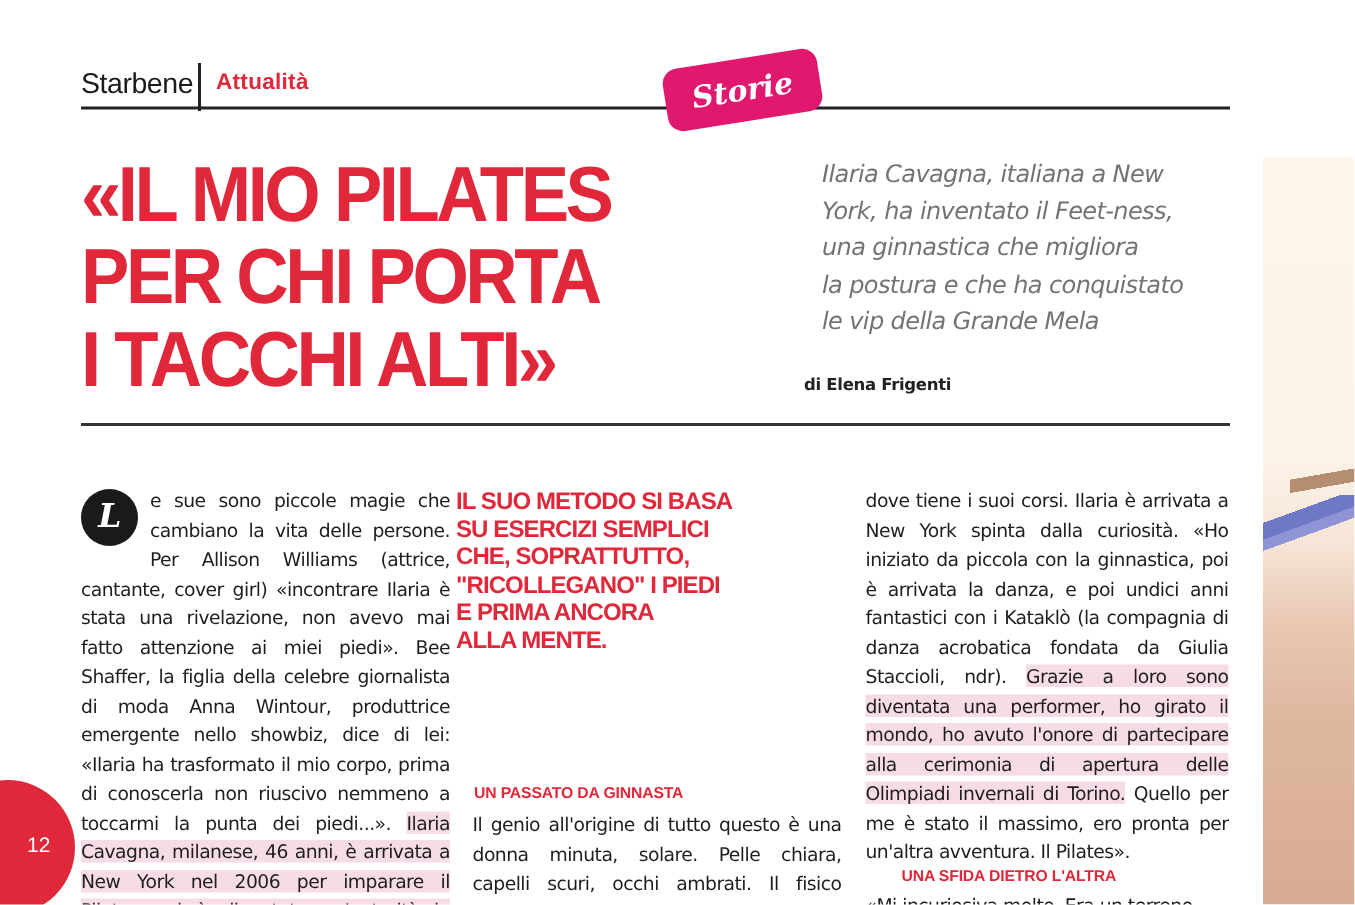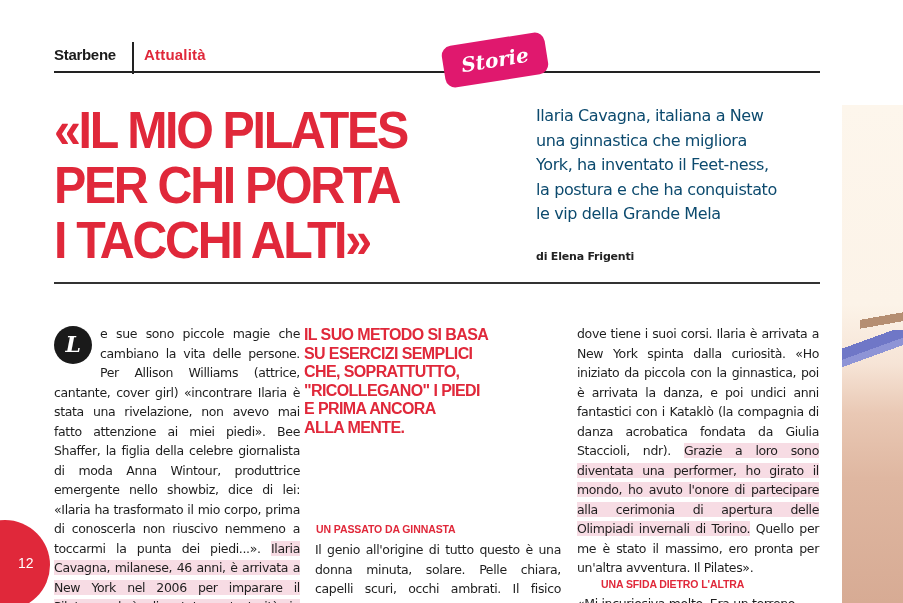--- a/index.html
+++ b/index.html
@@ -4,44 +4,44 @@
 <style>
   html, body { margin: 0; padding: 0; }
   body {
     width: 903px; height: 603px; overflow: hidden;
     background: #ffffff; position: relative;
     font-family: "Liberation Sans", sans-serif; color: #1a1a1a;
   }
   .abs { position: absolute; }
 
   
-  .section-label { left: 54px; top: 46px; font-weight: 700; font-size: 15px; color: #1b1b1b; letter-spacing: -0.3px; }
+  .section-label { left: 54px; top: 46px; font-weight: 400; font-size: 19px; color: #1b1b1b; letter-spacing: -0.3px; }
   .section-divider { left: 132px; top: 42px; width: 2px; height: 32px; background: #222; }
   .category-label { left: 144px; top: 46px; font-weight: 700; font-size: 15px; color: #e0283a; letter-spacing: 0.2px; }
   .top-rule { left: 54px; top: 71px; width: 766px; height: 2px; background: #222; }
   .storie-badge {
     left: 443px; top: 39px; width: 104px; height: 42px; background: #e0186e;
     border-radius: 10px; transform: rotate(-9deg);
     display: flex; align-items: center; justify-content: center;
     color: #fff; font-family: "DejaVu Serif", serif; font-style: italic; font-weight: 700; font-size: 20px;
   }
 
   
   .headline {
     left: 54px; top: 103px; width: 420px;
     font-family: "Liberation Sans", sans-serif; font-weight: 700;
     font-size: 52px; line-height: 55px; color: #e0283a; letter-spacing: -2.5px;
     transform: scaleX(0.93); transform-origin: left top;
   }
   .headline div { white-space: nowrap; }
 
   .standfirst {
-    left: 536px; top: 104px; width: 290px;
-    font-family: "DejaVu Sans", sans-serif; 
-    font-size: 16px; line-height: 24.5px; color: #0c4a6e; letter-spacing: -0.4px;
+    left: 548px; top: 104px; width: 290px;
+    font-family: "DejaVu Sans", sans-serif; font-style: italic;
+    font-size: 16px; line-height: 24.5px; color: #737373; letter-spacing: -0.4px;
   }
   .byline {
     left: 536px; top: 250px; font-family: "DejaVu Sans", sans-serif;
     font-weight: 700; font-size: 11px; color: #222; letter-spacing: -0.2px;
   }
   .mid-rule { left: 54px; top: 282px; width: 766px; height: 2px; background: #333; }
 
   
   .col { font-family: "DejaVu Sans", sans-serif; font-size: 12.5px; line-height: 19.5px; color: #1e1e1e; letter-spacing: -0.35px; }
   .col-1 { left: 54px; top: 324px; width: 246px; text-align: justify; }
@@ -101,22 +101,22 @@
 <div class="abs storie-badge">Storie</div>
 
 <div class="abs headline">
   <div>«IL MIO PILATES</div>
   <div>PER CHI PORTA</div>
   <div>I TACCHI ALTI»</div>
 </div>
 
 <div class="abs standfirst">
   <div>Ilaria Cavagna, italiana a New</div>
+  <div>York, ha inventato il Feet-ness,</div>
   <div>una ginnastica che migliora</div>
-  <div>York, ha inventato il Feet-ness,</div>
   <div>la postura e che ha conquistato</div>
   <div>le vip della Grande Mela</div>
 </div>
 <div class="abs byline">di Elena Frigenti</div>
 
 <div class="abs mid-rule"></div>
 
 <div class="abs col col-1">
   <span class="dropcap">L</span>
   <span>e sue sono piccole magie che cambiano la vita delle persone. Per Allison Williams (attrice, cantante, cover girl) «incontrare Ilaria è stata una rivelazione, non avevo mai fatto attenzione ai miei piedi». Bee Shaffer, la figlia della celebre giornalista di moda Anna Wintour, produttrice emergente nello showbiz, dice di lei: «Ilaria ha trasformato il mio corpo, prima di conoscerla non riuscivo nemmeno a toccarmi la punta dei piedi...».</span>

